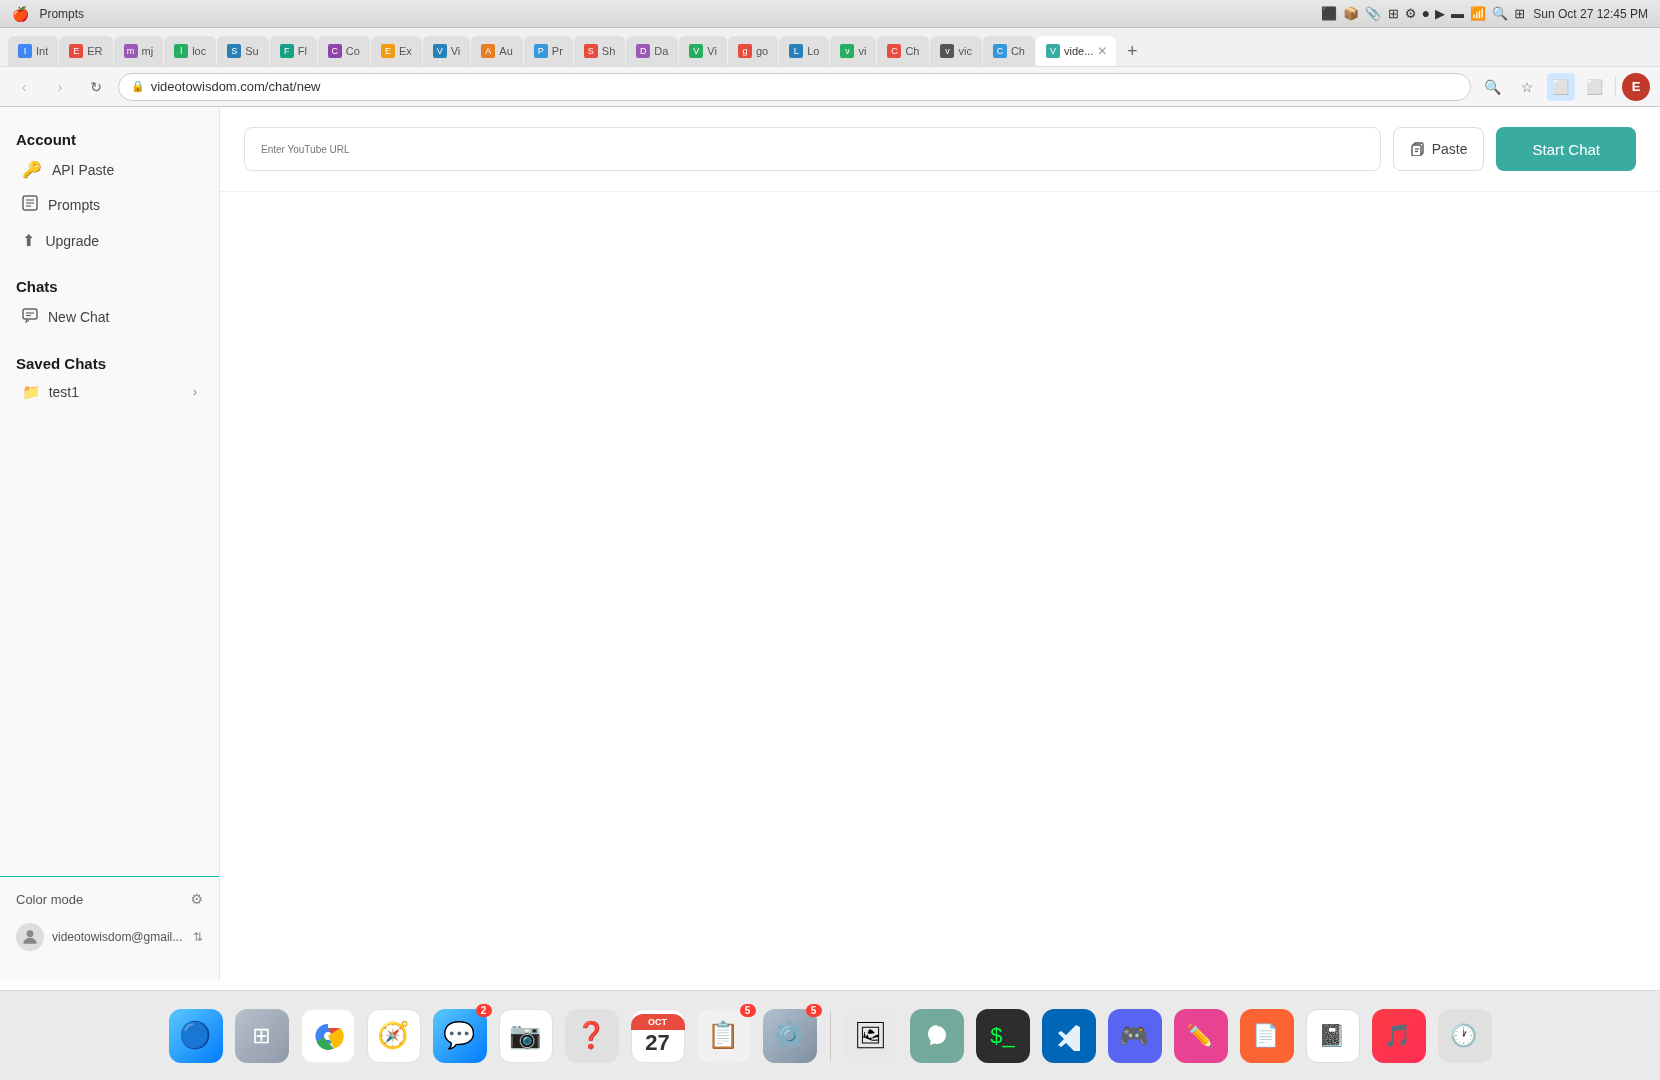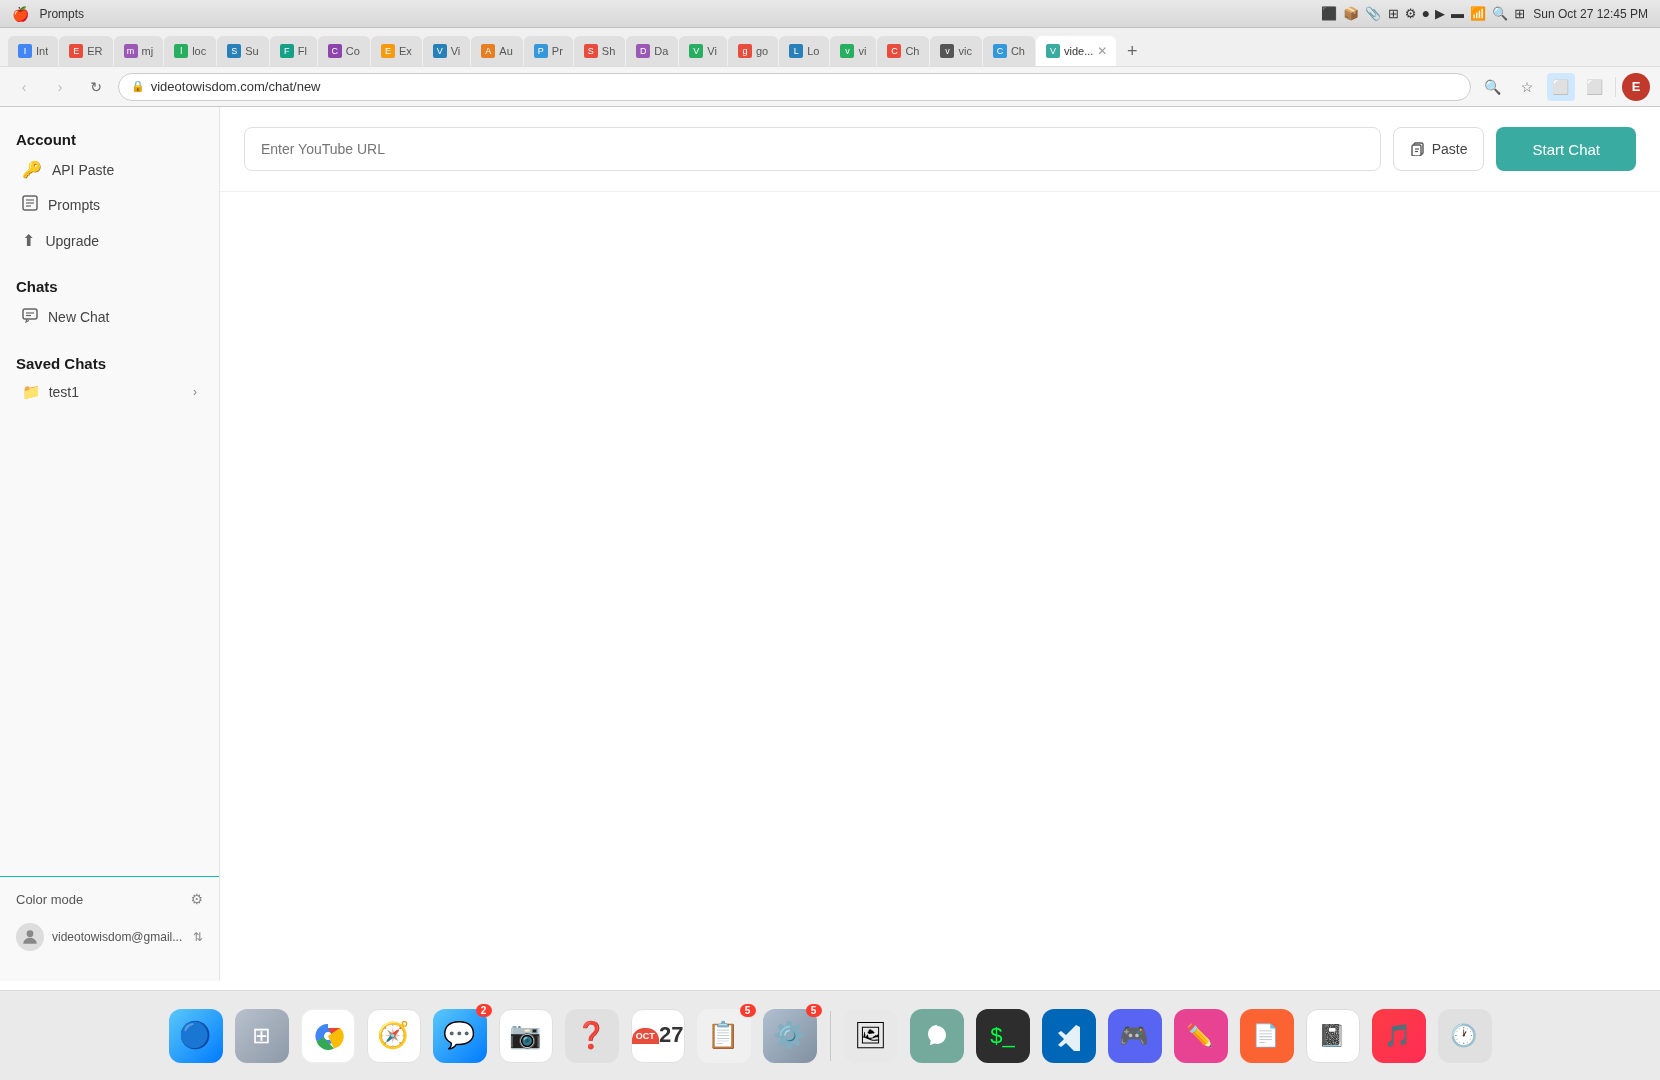--- a/index.html
+++ b/index.html
@@ -340,21 +340,21 @@
       gap: 12px;
       border-bottom: 1px solid #f0f0f0;
     }
 
     .youtube-url-input {
       flex: 1;
       height: 44px;
       border: 1px solid #e0e0e0;
       border-radius: 8px;
       padding: 0 16px;
-      font-size: 14px;
+      font-size: 10px;
       color: #999;
       outline: none;
       background: #fff;
     }
 
     .paste-btn {
       display: flex;
       align-items: center;
       gap: 6px;
       padding: 8px 16px;
@@ -753,21 +753,21 @@
     </div>
   </div>
 
   <div class="dock-item">
     <div class="dock-item-bg" style="background:#e0e0e0;">
       <span style="font-size:26px;">❓</span>
     </div>
   </div>
 
   <div class="dock-item" style="position:relative;">
-    <div class="dock-item-bg" style="background:white;border:1px solid #e0e0e0;display:flex;flex-direction:row;align-items:center;justify-content:center;">
+    <div class="dock-item-bg" style="background:white;border:1px solid #e0e0e0;display:flex;flex-direction:column;align-items:center;justify-content:center;">
       <div style="background:#e74c3c;width:54px;height:16px;border-radius:12px 12px 0 0;display:flex;align-items:center;justify-content:center;color:white;font-size:9px;font-weight:bold;">OCT</div>
       <div style="font-size:22px;font-weight:bold;color:#333;line-height:1.2;">27</div>
     </div>
   </div>
 
   <div class="dock-item" style="position:relative;">
     <div class="dock-item-bg" style="background:#f0f0f0;">
       <span style="font-size:26px;">📋</span>
     </div>
     <span class="dock-badge">5</span>

